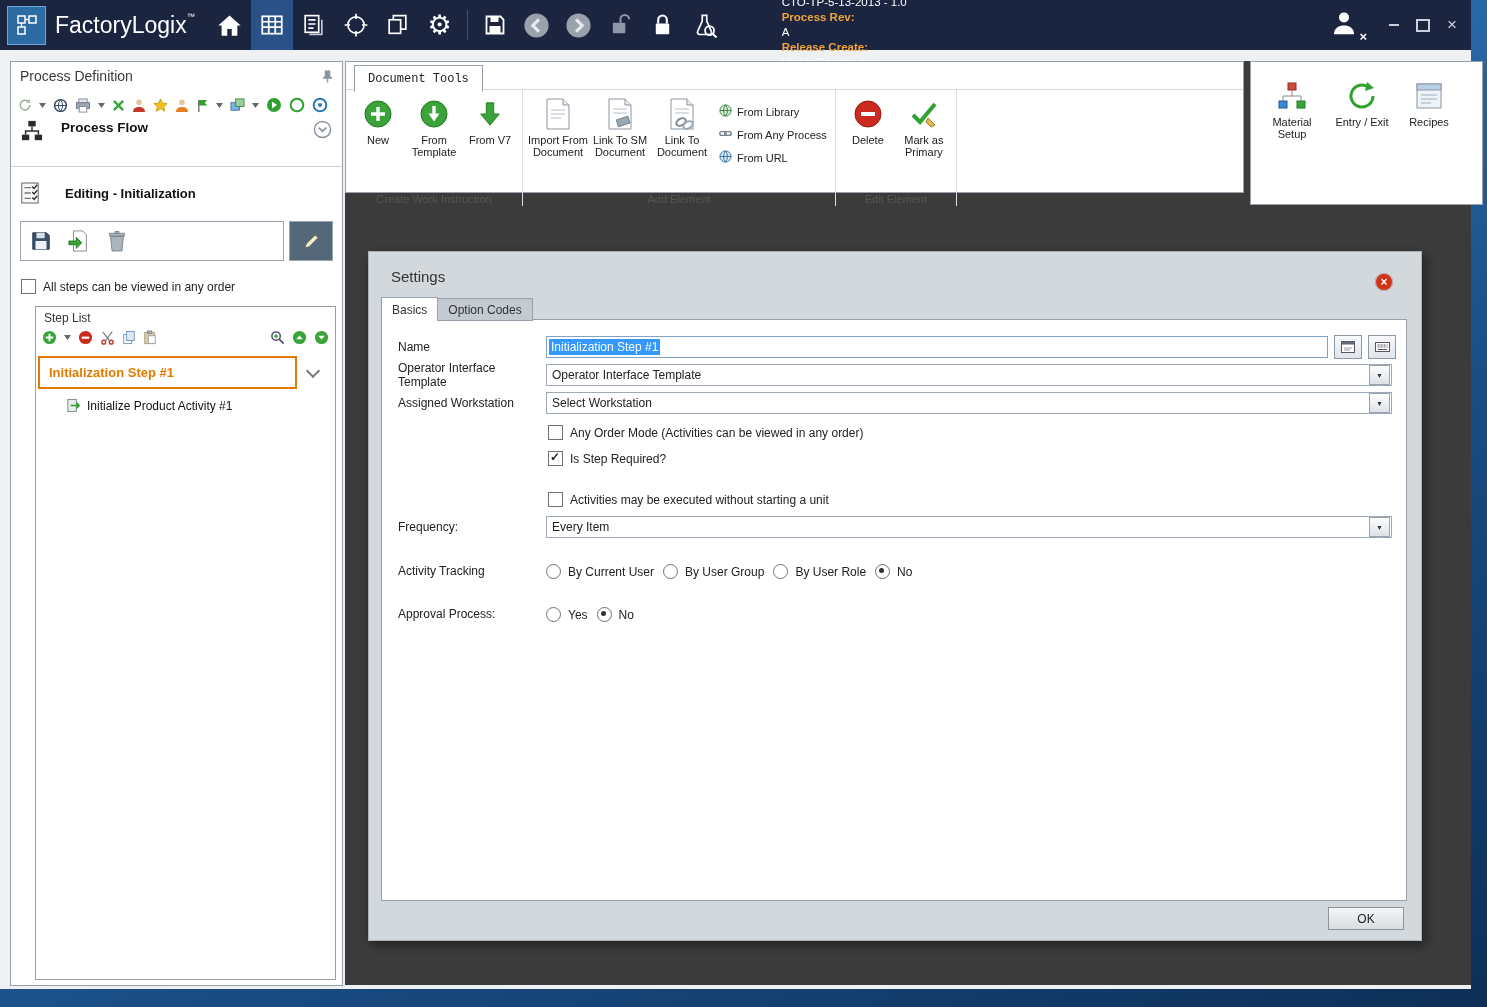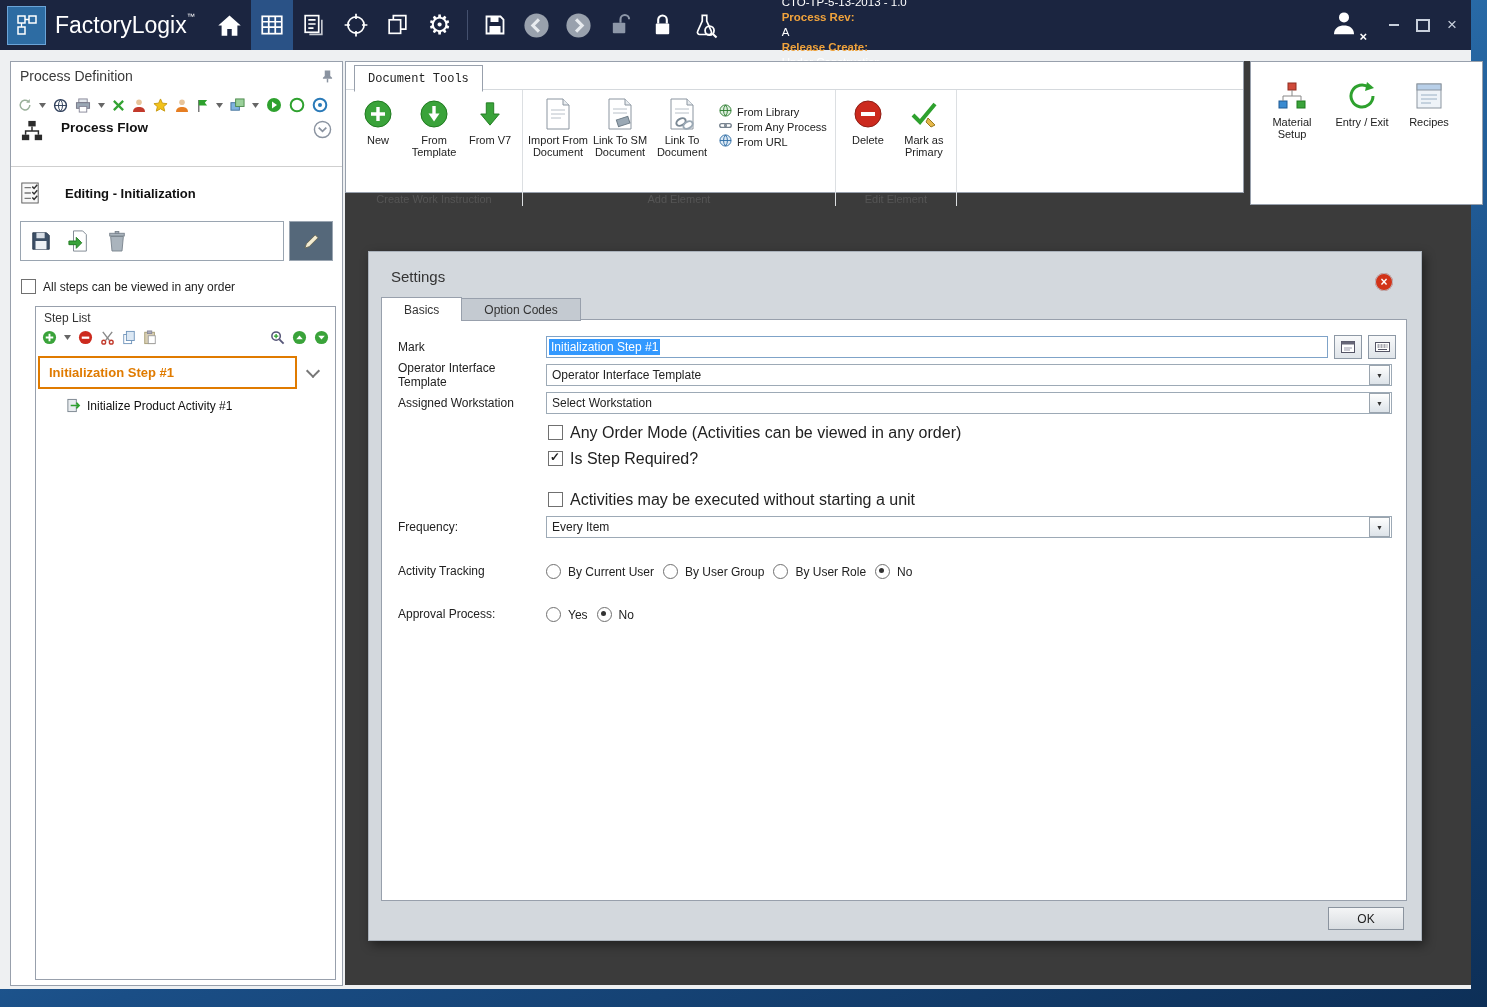--- a/index.html
+++ b/index.html
@@ -65,42 +65,42 @@
   .ribbonR{position:absolute;left:905px;top:0;width:221px;height:130px;background:#fff;border:1px solid #98a0ac;display:flex;align-items:flex-start;padding:12px 0 0 10px;gap:8px;}
   .doctab{position:absolute;left:8px;top:3px;height:25px;padding:0 13px;background:#fff;border:1px solid #98a0ac;border-bottom:1px solid #fff;display:flex;align-items:center;font-size:12px;color:#222;z-index:2;font-family:Liberation Mono, monospace;}
   .tabline{position:absolute;left:0;top:27px;width:100%;border-top:1px solid #d5d9dd;}
   .rgroups{position:absolute;left:0;top:28px;height:100px;display:flex;width:100%;}
   .rgroup{position:relative;height:100%;border-right:1px solid #dcdfe2;display:flex;padding:2px 4px 14px 4px;}
   .rfill{flex:1;border-right:none;}
   .glabel{position:absolute;bottom:1px;left:0;width:100%;text-align:center;font-size:11px;color:#555;white-space:nowrap;}
   .bigbtn{width:56px;display:flex;flex-direction:column;align-items:center;padding-top:4px;font-size:11px;color:#222;text-align:center;line-height:12px;}
   .bigbtn.w62{width:62px;}
   .bicon{height:36px;display:flex;align-items:center;justify-content:center;margin-bottom:2px;}
-  .smallstack{display:flex;flex-direction:column;padding:12px 4px 2px 6px;}
+  .smallstack{display:flex;flex-direction:column;padding:12px 4px 2px 6px;gap:8px;}
   .smallbtn{display:flex;align-items:center;gap:5px;font-size:11px;color:#222;white-space:nowrap;}
 
   
   .dialog{position:absolute;left:23px;top:190px;width:1052px;height:688px;background:#d3d8dd;border:1px solid #aab2bb;box-shadow:3px 4px 10px rgba(0,0,0,.45);}
   .dlgtitle{position:absolute;left:22px;top:16px;font-size:15px;color:#333;}
   .dlgclose{position:absolute;right:28px;top:21px;width:18px;height:18px;border-radius:50%;background:#d23318;box-shadow:0 0 0 1px #b8bec6 inset;color:#fff;font-size:12px;font-weight:bold;display:flex;align-items:center;justify-content:center;line-height:1;}
   .dlgclose::before{content:"×";}
   .dlgtabs{position:absolute;left:12px;top:45px;display:flex;align-items:flex-end;z-index:3;}
-  .dtab{height:21px;padding:0 22px;font-size:12px;display:flex;align-items:center;border:1px solid #98a0ac;background:#c4cad1;color:#333;margin-right:-1px;}
+  .dtab{height:21px;padding:0 10px;font-size:12px;display:flex;align-items:center;border:1px solid #98a0ac;background:#c4cad1;color:#333;margin-right:-1px;}
   .dtab.active{background:#fff;height:23px;border-bottom:none;}
   .dlgpanel{position:absolute;left:12px;top:67px;width:1026px;height:582px;background:#fff;border:1px solid #98a0ac;padding-top:12px;box-sizing:border-box;}
   .frow{display:flex;align-items:center;height:24px;margin-left:16px;}
   .flabel{width:148px;font-size:12px;color:#222;flex:none;}
   .tinput{width:782px;height:22px;border:1px solid #7fa3c8;background:#fff;font-size:12px;display:flex;align-items:center;padding-left:2px;box-sizing:border-box;}
   .selhl{background:#3399ff;color:#fff;padding:1px 2px;}
   .sqbtn{width:26px;height:22px;border:1px solid #8d98a5;background:linear-gradient(#f8f9fa,#dfe4e9);display:flex;align-items:center;justify-content:center;margin-left:6px;flex:none;}
   .combo{width:846px;height:22px;border:1px solid #9daab6;background:#fff;display:flex;align-items:center;font-size:12px;color:#222;box-sizing:border-box;}
   .ctext{padding-left:5px;flex:1;}
   .carrow{width:19px;height:18px;margin:1px;border:1px solid #9aa4ae;background:linear-gradient(#fefefe,#dde3e9);display:flex;align-items:center;justify-content:center;flex:none;}
   .carrow::after{content:"▼";font-size:7px;color:#333;}
-  .cbrow{display:flex;align-items:center;gap:7px;margin-left:166px;height:17px;font-size:16px;color:#222;}
+  .cbrow{display:flex;align-items:center;gap:7px;margin-left:166px;height:17px;font-size:12px;color:#222;}
   .mt9{margin-top:9px;}.mt24{margin-top:24px;}.mt7{margin-top:7px;}.mt4{margin-top:4px;}.mt3{margin-top:3px;}
   .sect{display:flex;margin:24px 0 0 16px;}
   .sect.ap{margin-top:26px;}
   .sect .flabel{padding-top:1px;}
   .radcol{display:flex;flex-direction:row;gap:9px;}
   .radrow{display:flex;align-items:center;gap:7px;font-size:12px;color:#222;height:17px;}
   .rad{width:13px;height:13px;border:1px solid #707070;border-radius:50%;background:#fff;display:inline-block;position:relative;flex:none;}
   .rad.sel::after{content:"";position:absolute;left:3px;top:3px;width:5px;height:5px;border-radius:50%;background:#333;}
   .okbtn{position:absolute;right:17px;bottom:10px;width:74px;height:21px;border:1px solid #8a939e;background:linear-gradient(#f4f5f6,#d9dde1);font-size:12px;color:#222;display:flex;align-items:center;justify-content:center;}
 </style>
@@ -637,21 +637,21 @@
       <div class="dlgtitle">Settings</div>
       <div class="dlgclose"></div>
 
       <div class="dlgtabs">
         <div class="dtab active">Basics</div>
         <div class="dtab">Option Codes</div>
       </div>
 
       <div class="dlgpanel">
         <div class="frow mt3">
-          <span class="flabel">Mark</span>
+          <span class="flabel">Name</span>
           <div class="tinput">
               <span class="selhl">Initialization Step #1</span>
             </div>
           <span class="sqbtn">
               <svg width="14" height="12" viewBox="0 0 14 12">
                 <rect x="0.5" y="0.5" width="13" height="11" fill="#fff" stroke="#556"></rect>
                 <rect x="0.5" y="0.5" width="13" height="3" fill="#667"></rect>
                 <path d="M3 7h8M3 9h6" stroke="#99a"></path>
               </svg>
             </span>

